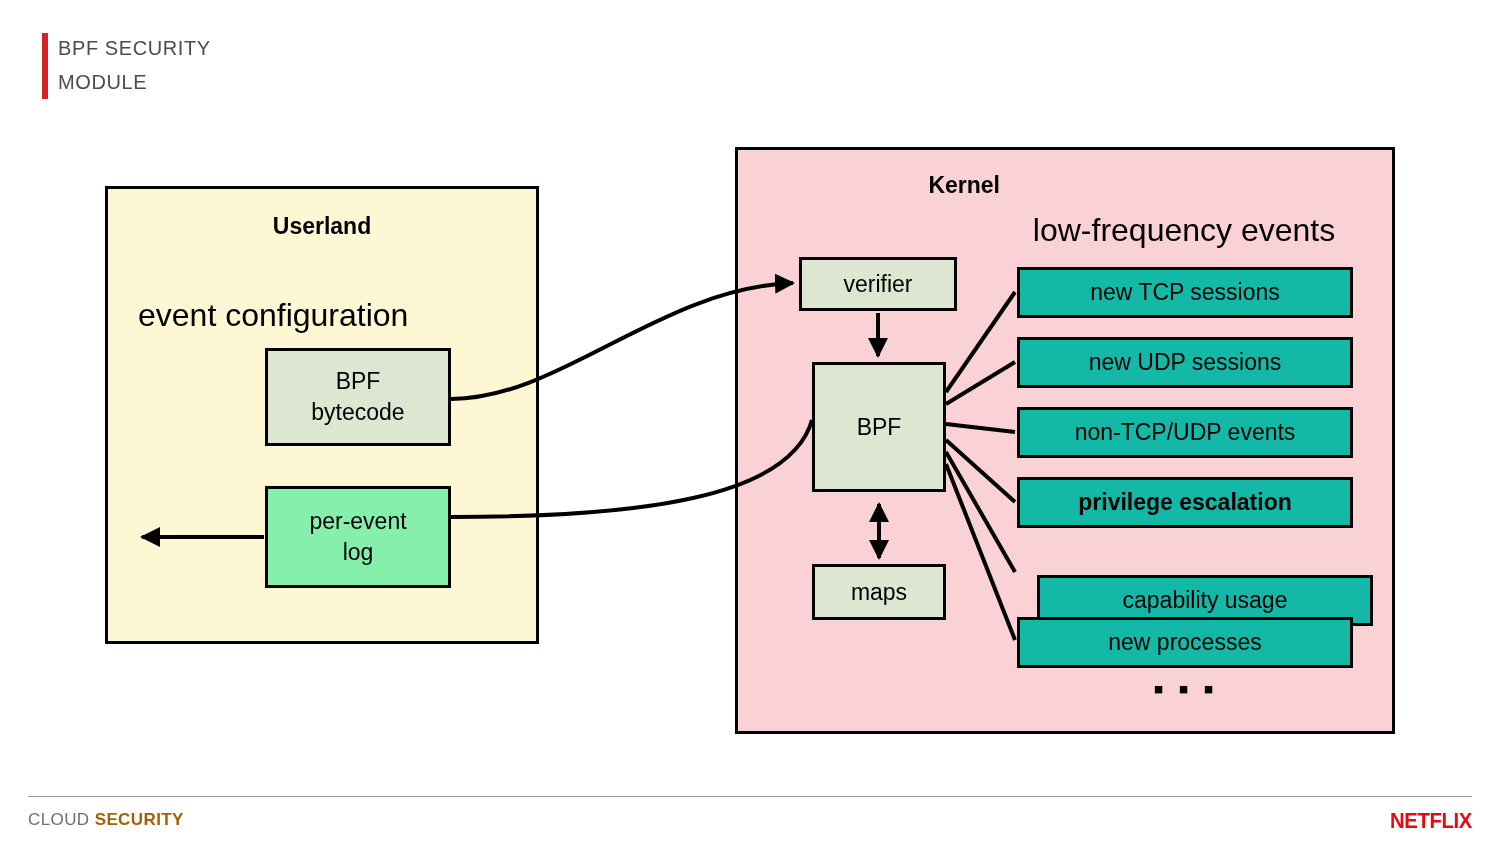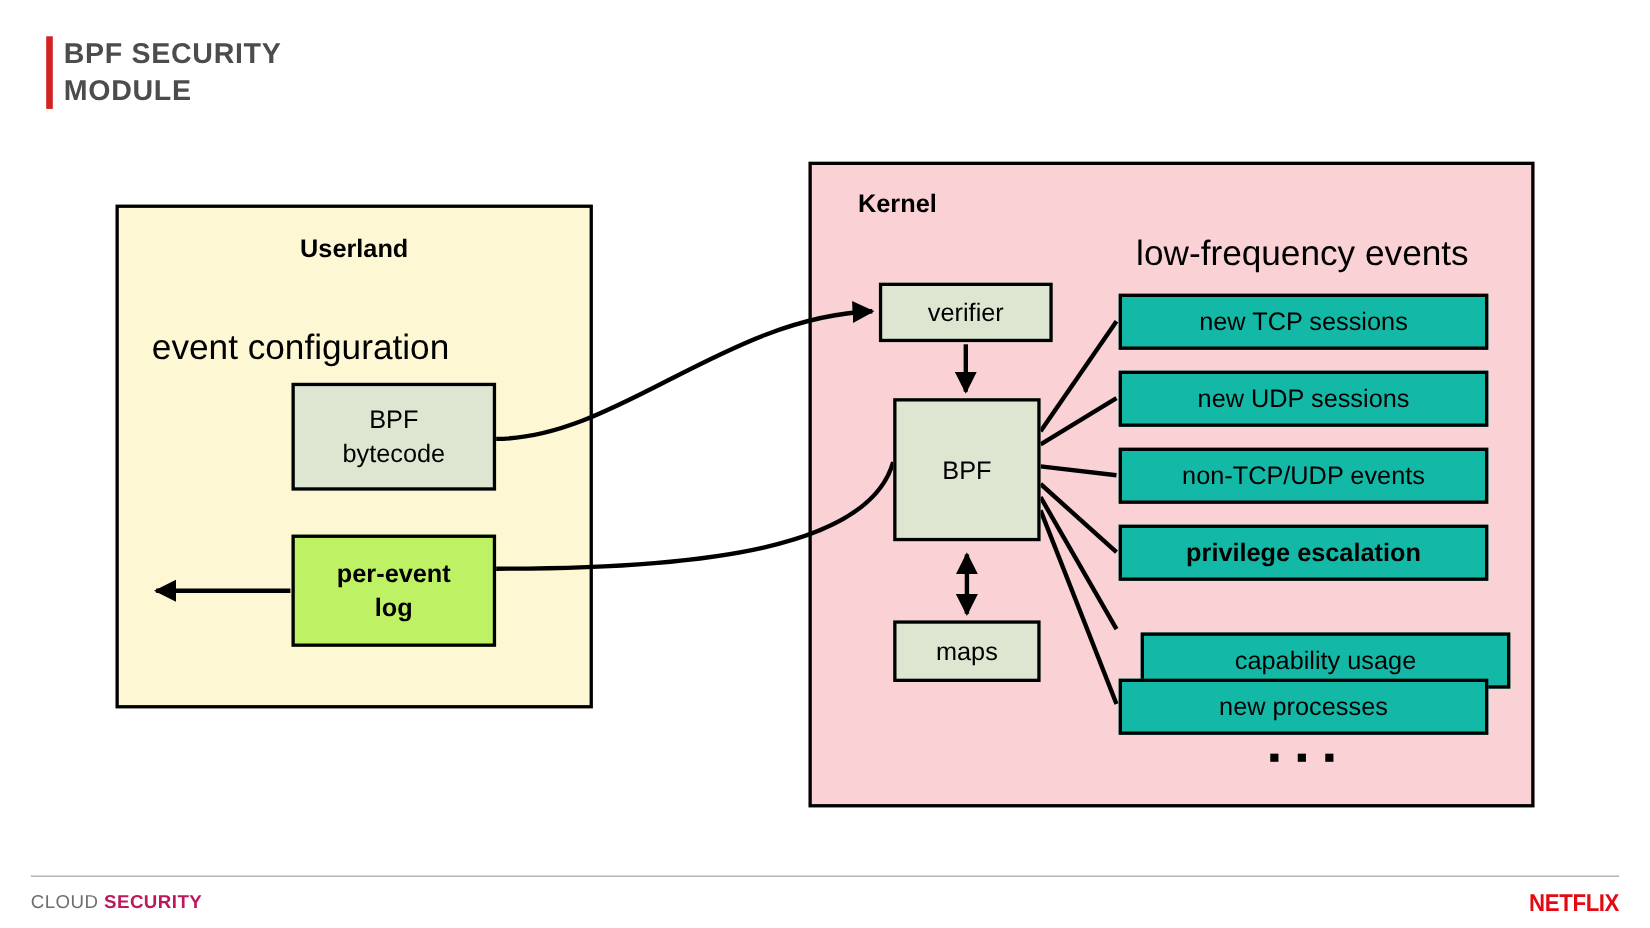--- a/index.html
+++ b/index.html
@@ -27,25 +27,25 @@
     top: 33px;
     width: 6px;
     height: 66px;
     background: #d22222;
   }
   #slide-title {
     position: absolute;
     left: 58px;
     top: 31px;
     width: 560px;
-    font-size: 26px;
+    font-size: 20px;
     line-height: 34px;
     letter-spacing: 0.6px;
     color: #4c4c4c;
-    font-weight: 700;
+    font-weight: 400;
     white-space: pre-line;
   }
 
   
   #diagram {
     position: absolute;
     left: 0;
     top: 0;
     width: 1500px;
     height: 790px;
@@ -78,21 +78,21 @@
   }
 
   .region-title {
     position: absolute;
     font-size: 23px;
     font-weight: 700;
     color: #000000;
     text-align: center;
   }
   #userland-title { left: 0; top: 24px; width: 428px; }
-  #kernel-title   { left: 42px; top: 22px; width: 220px; text-align: left; }
+  #kernel-title   { left: 42px; top: 22px; width: 220px; text-align: right; }
 
   .region-caption {
     position: absolute;
     font-size: 32px;
     font-weight: 400;
     color: #000000;
   }
   #userland-caption { left: 30px;  top: 108px; }
   #kernel-caption   { left: 268px; top: 62px; width: 356px; text-align: center; }
 
@@ -104,21 +104,21 @@
     align-items: center;
     justify-content: center;
     text-align: center;
     color: #000000;
     font-size: 23px;
     line-height: 31px;
     z-index: 8;
     white-space: pre-line;
   }
   .node.green    { background: #dce6d1; }
-  .node.lavender { background: #bef264; font-weight: bold; }
+  .node.lavender { background: #86efac; }
   .node.blue     { background: #14b8a6; }
 
   
   #node-bpf-bytecode { left: 265px; top: 348px; width: 186px; height: 98px; }
   #node-per-event-log{ left: 265px; top: 486px; width: 186px; height: 102px; }
 
   
   #node-verifier { left: 799px; top: 257px; width: 158px; height: 54px; }
   #node-bpf      { left: 812px; top: 362px; width: 134px; height: 130px; }
   #node-maps     { left: 812px; top: 564px; width: 134px; height: 56px; }
@@ -154,21 +154,21 @@
     background: #9a9a9a;
   }
   #footer-brand {
     position: absolute;
     left: 28px;
     top: 810px;
     font-size: 17px;
     letter-spacing: 0.4px;
   }
   #footer-brand .cloud    { color: #6f6f6f; font-weight: 400; }
-  #footer-brand .security { color: #be185d; font-weight: 700; text-align: right; }
+  #footer-brand .security { color: #a16207; font-weight: 700; text-align: right; }
 
   #netflix-logo {
     position: absolute;
     right: 28px;
     top: 808px;
     font-size: 22px;
     font-weight: 700;
     letter-spacing: -0.4px;
     color: #e50914;
     transform: scaleX(0.92);

